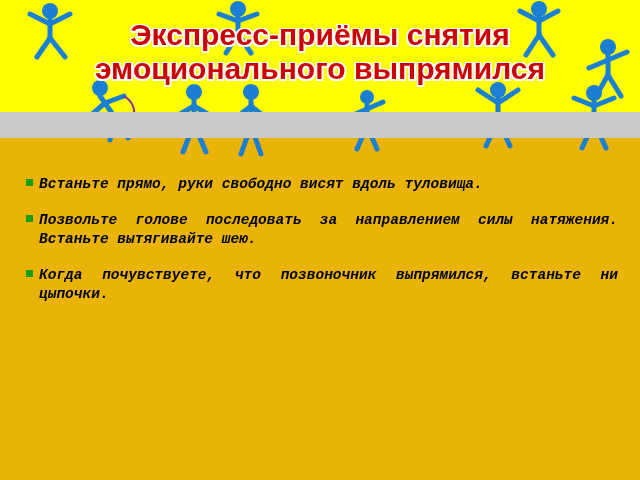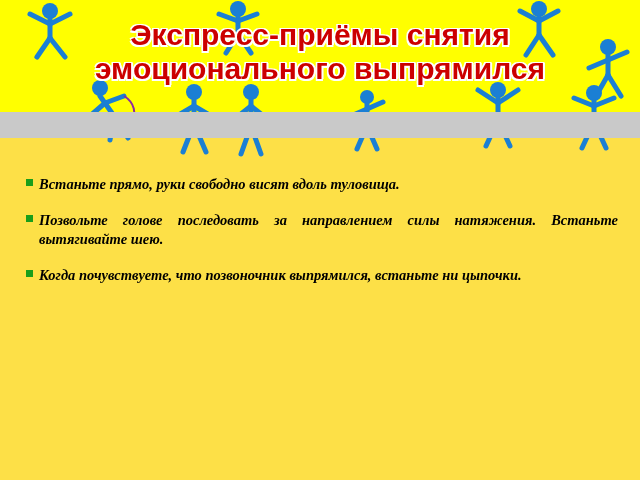--- a/index.html
+++ b/index.html
@@ -11,21 +11,21 @@
     height: 480px;
     background: #ffffff;
     font-family: "Liberation Serif", serif;
     overflow: hidden;
     position: relative;
   }
   .slide {
     position: relative;
     width: 640px;
     height: 480px;
-    background: #fde047;
+    background: #eab308;
     overflow: hidden;
   }
   
   .title-banner {
     position: absolute;
     left: 0;
     top: 0;
     width: 640px;
     height: 112px;
     background: #ffff00;
@@ -83,20 +83,21 @@
     color: #000000;
     line-height: 19px;
   }
   .bullet-row {
     display: block;
     text-align: justify;
     text-justify: inter-word;
     margin-bottom: 17px;
     position: relative;
     padding-left: 13px;
+    font-family: Liberation Mono, monospace;
   }
   .bullet-row:last-child {
     margin-bottom: 4px;
   }
   .bullet-mark {
     position: absolute;
     left: 0;
     top: 4px;
     width: 7px;
     height: 7px;

